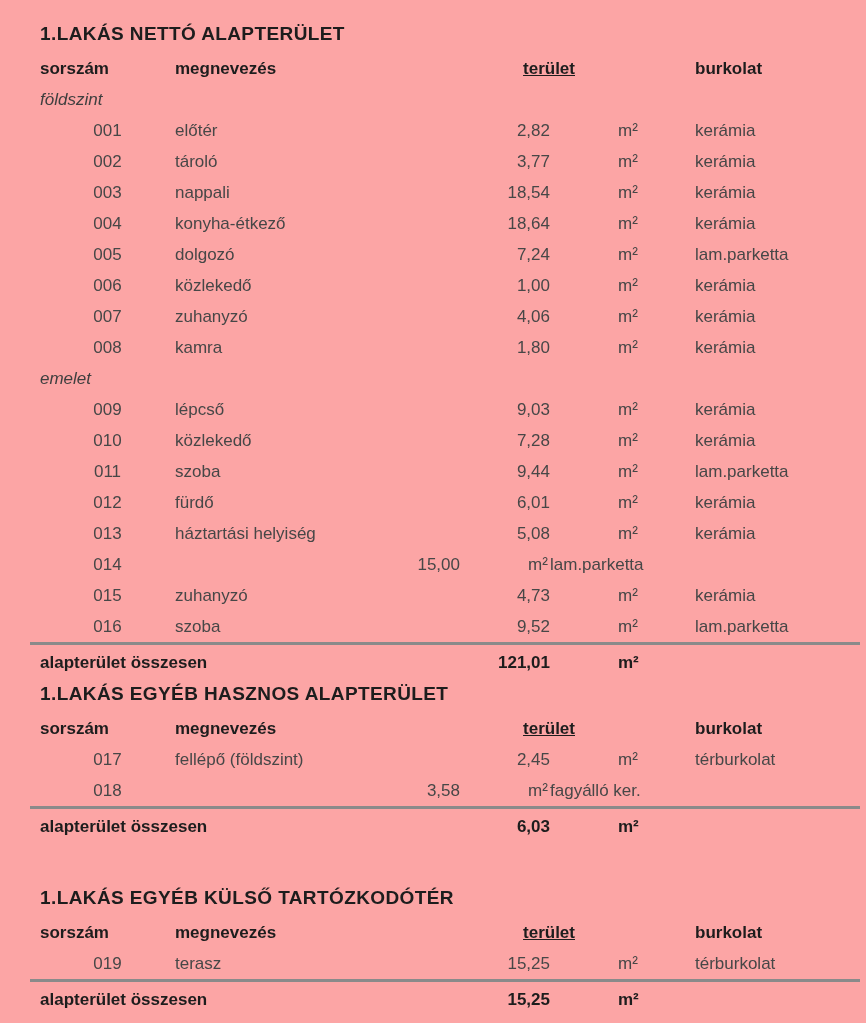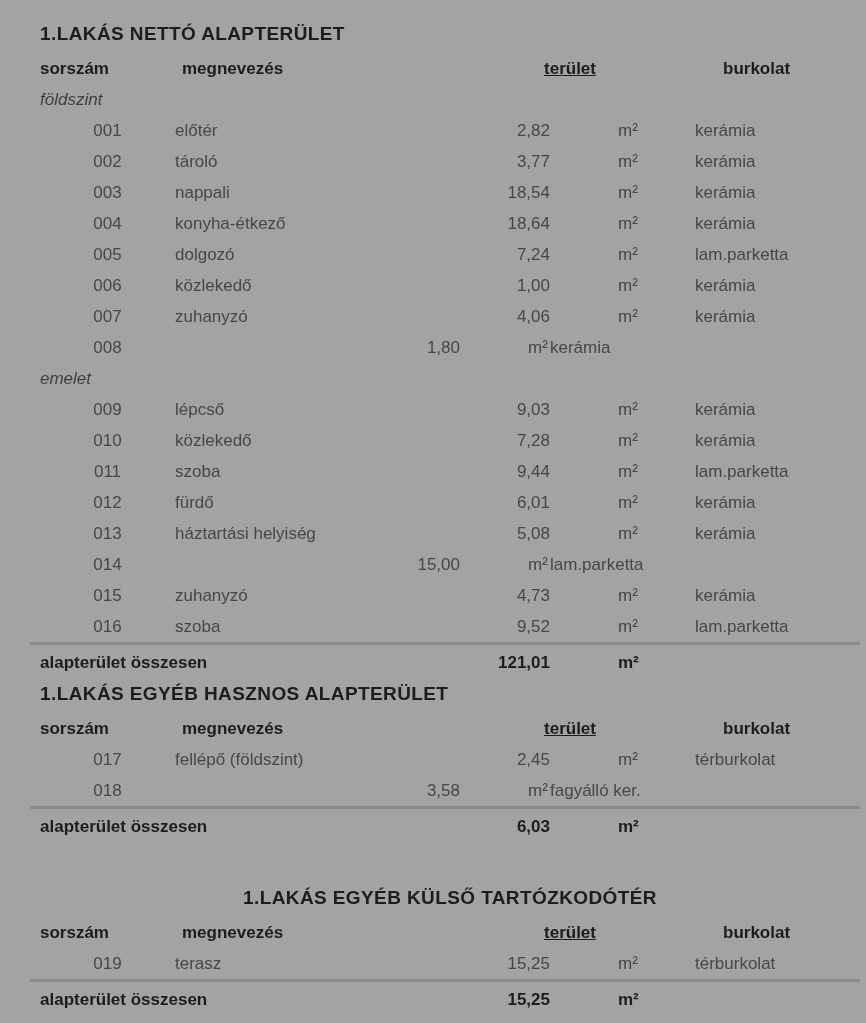--- a/index.html
+++ b/index.html
@@ -2,21 +2,21 @@
 <html><head>
 <meta charset="utf-8">
 <style>
   html, body { margin: 0; padding: 0; background: #ffffff; }
   .page {
     position: relative;
     width: 866px;
     height: 1023px;
     box-sizing: border-box;
     padding: 12px 6px 0 40px;
-    background: #a3a3a3;
+    background: #fca5a5;
     font-family: "Liberation Sans", sans-serif;
     color: #474747;
     overflow: hidden;
   }
   .section-title {
     font-size: 19px;
     font-weight: bold;
     color: #1d1d1d;
     letter-spacing: 0.4px;
     margin: 10px 0 7px 0;
@@ -25,21 +25,20 @@
   .grid {
     display: grid;
     grid-template-columns: 135px 285px 90px 145px 1fr;
     align-items: center;
   }
   .hdr {
     height: 31px;
     font-size: 17px;
     font-weight: bold;
     color: #1d1d1d;
-    gap: 7px;
   }
   .hdr .h-area { grid-column: 3 / 5; text-align: right; padding-right: 120px; text-decoration: underline; }
   .group-label {
     height: 31px;
     display: flex;
     align-items: center;
     font-size: 17px;
     font-style: italic;
     color: #3f3f3f;
     text-align: right;
@@ -121,20 +120,21 @@
   </div>
   <div class="grid row">
     <div class="c-num">007</div>
     <div>zuhanyzó</div>
     <div class="c-area">4,06</div>
     <div class="c-unit">m²</div>
     <div class="c-floor">kerámia</div>
   </div>
   <div class="grid row">
     <div class="c-num">008</div>
+    <div>kamra</div>
     <div class="c-area">1,80</div>
     <div class="c-unit">m²</div>
     <div class="c-floor">kerámia</div>
   </div>
 
   <div class="group-label">emelet</div>
 
   <div class="grid row">
     <div class="c-num">009</div>
     <div>lépcső</div>
@@ -221,21 +221,21 @@
     <div class="c-floor">fagyálló ker.</div>
   </div>
 
   <div class="grid total-row">
     <div class="t-label">alapterület összesen</div>
     <div class="c-area">6,03</div>
     <div class="c-unit">m²</div>
     <div></div>
   </div>
 
-  <div class="section-title" style="margin-top:42px;text-align:center;">1.LAKÁS EGYÉB KÜLSŐ TARTÓZKODÓTÉR</div>
+  <div class="section-title" style="margin-top:42px;">1.LAKÁS EGYÉB KÜLSŐ TARTÓZKODÓTÉR</div>
 
   <div class="grid hdr">
     <div>sorszám</div>
     <div>megnevezés</div>
     <div class="h-area">terület</div>
     <div>burkolat</div>
   </div>
 
   <div class="grid row">
     <div class="c-num">019</div>

